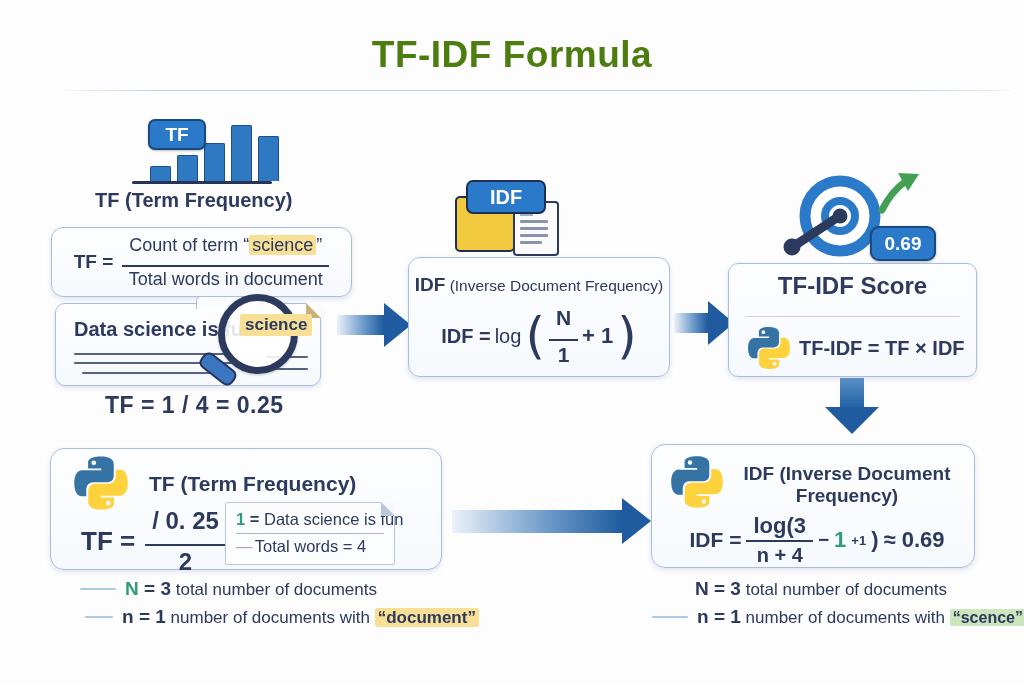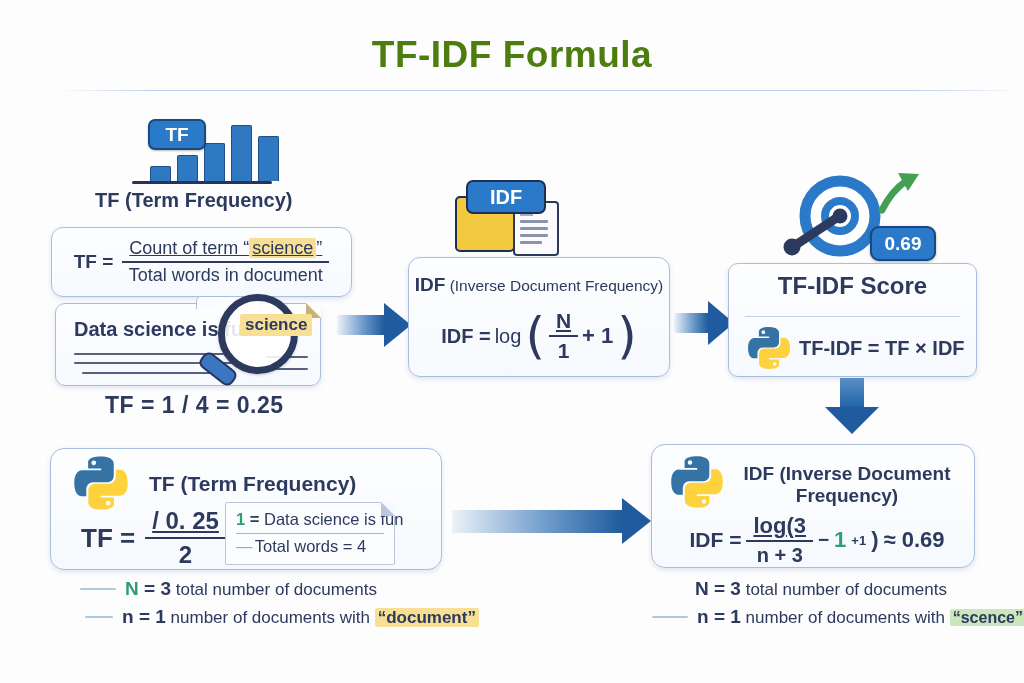--- a/index.html
+++ b/index.html
@@ -20,21 +20,21 @@
   .tf-icon{position:absolute;left:132px;top:116px;width:150px;height:68px;}
   .tf-icon .baseline{position:absolute;left:0;bottom:0;width:140px;height:3px;background:#27335a;border-radius:2px;}
   .tf-icon .bars{position:absolute;left:18px;bottom:3px;display:flex;align-items:flex-end;gap:6px;}
   .tf-icon .bars i{display:block;width:19px;background:#2f78c2;border:1px solid #1d4f8a;border-bottom:none;border-radius:2px 2px 0 0;}
   .tf-badge{position:absolute;left:16px;top:3px;width:54px;height:27px;background:#2b7ac9;
             border:2px solid #174a80;border-radius:7px;color:#fff;font-weight:bold;font-size:19px;
             display:flex;align-items:center;justify-content:center;box-shadow:0 1px 2px rgba(0,0,0,.25);}
   .tf-heading{position:absolute;left:95px;top:189px;font-size:20px;font-weight:bold;}
   
   .frac{display:inline-flex;flex-direction:column;align-items:center;vertical-align:middle;}
-  .frac .num{border-bottom:2px solid #2d3a5e;padding:0 7px 2px;text-decoration:underline;}
+  .frac .num{border-bottom:2px solid #2d3a5e;padding:0 7px 9px;}
   .frac .den{padding-top:2px;}
   .hl-y{background:#f7df95;padding:0 3px;border-radius:2px;}
   .hl-g{background:#cbe5bd;padding:0 3px;border-radius:2px;}
   .teal{color:#2f9c7a;font-weight:bold;}
   
   .box-a{left:51px;top:227px;width:299px;height:68px;display:flex;align-items:center;justify-content:center;gap:9px;font-size:18px;}
   
   .doc-box{left:55px;top:303px;width:264px;height:81px;border-radius:10px;}
   .doc-box::before{content:"";position:absolute;left:140px;top:-8px;width:62px;height:12px;
                    background:#fbfcfe;border:1.5px solid #a9bddd;border-bottom:none;border-radius:5px 5px 0 0;}
@@ -265,21 +265,21 @@
         <use href="#pylogo"></use>
       </svg>
     <div class="pyidf-title">
       <div>IDF (Inverse Document</div>
       <div>Frequency)</div>
     </div>
     <div class="pyidf-formula">
       <span>IDF =</span>
       <span class="frac" style="font-size:22px">
         <span class="num">log(3</span>
-        <span class="den" style="font-size:20px">n + 3</span>
+        <span class="den" style="font-size:20px">n + 4</span>
       </span>
       <span style="font-size:19px">−</span>
       <span class="teal" style="font-size:22px">1</span>
       <span class="small-sup">+1</span>
       <span style="font-size:22px">)</span>
       <span style="font-size:22px">≈ 0.69</span>
     </div>
   </div>
 
   <div class="legend-row" style="left:695px;top:578px">

